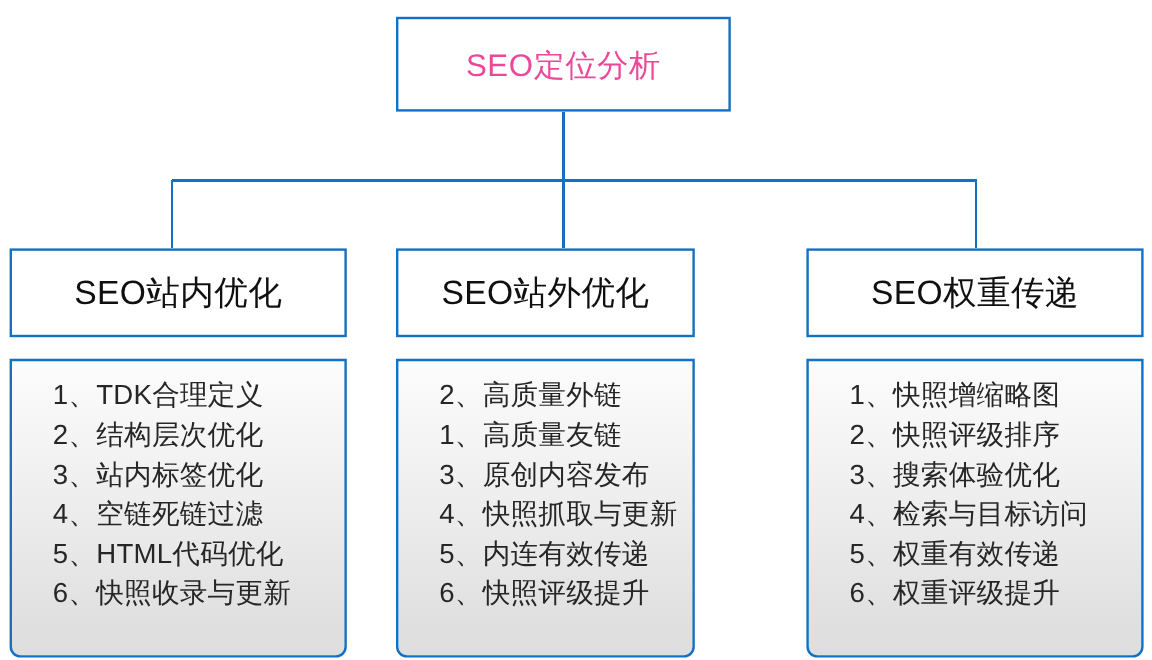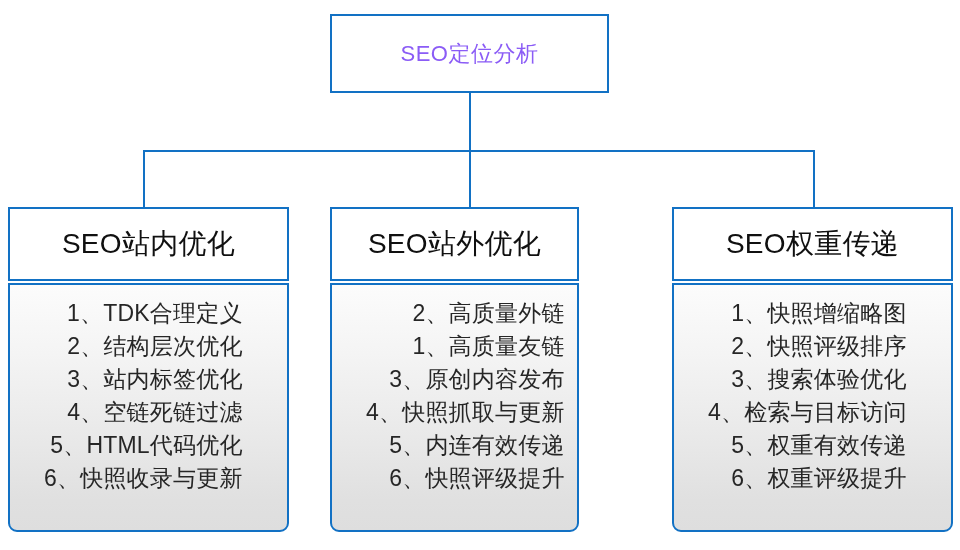--- a/index.html
+++ b/index.html
@@ -37,22 +37,22 @@
     width: 279px;
     height: 79px;
     box-sizing: border-box;
     border: 2px solid #1271c4;
     background: #ffffff;
     display: flex;
     align-items: center;
     justify-content: center;
   }
   .root-label {
-    font-size: 22px;
-    color: #8b5cf6;
+    font-size: 26px;
+    color: #ec4899;
     letter-spacing: 0.5px;
     line-height: 1;
     white-space: nowrap;
   }
 
   
   .column {
     position: absolute;
     top: 207px;
   }
@@ -72,30 +72,29 @@
   .col-header-label {
     font-size: 28px;
     color: #101010;
     line-height: 1;
     white-space: nowrap;
     letter-spacing: 0.3px;
   }
 
   .col-body {
     box-sizing: border-box;
-    margin-top: 2px;
+    margin-top: 18px;
     height: 249px;
     border: 2px solid #1271c4;
     border-radius: 0 0 9px 9px;
     background: linear-gradient(to bottom, #fcfcfc 0%, #f4f4f4 28%, #e9e9e9 62%, #e0e0e0 88%, #dedede 100%);
     padding: 12px 0 0 0;
     display: flex;
     flex-direction: column;
     align-items: flex-start;
-    text-align: right;
   }
   .item-list {
     margin: 0;
     padding: 0 0 0 34px;
     list-style: none;
   }
   .item-row {
     font-size: 23px;
     color: #262626;
     line-height: 33px;

